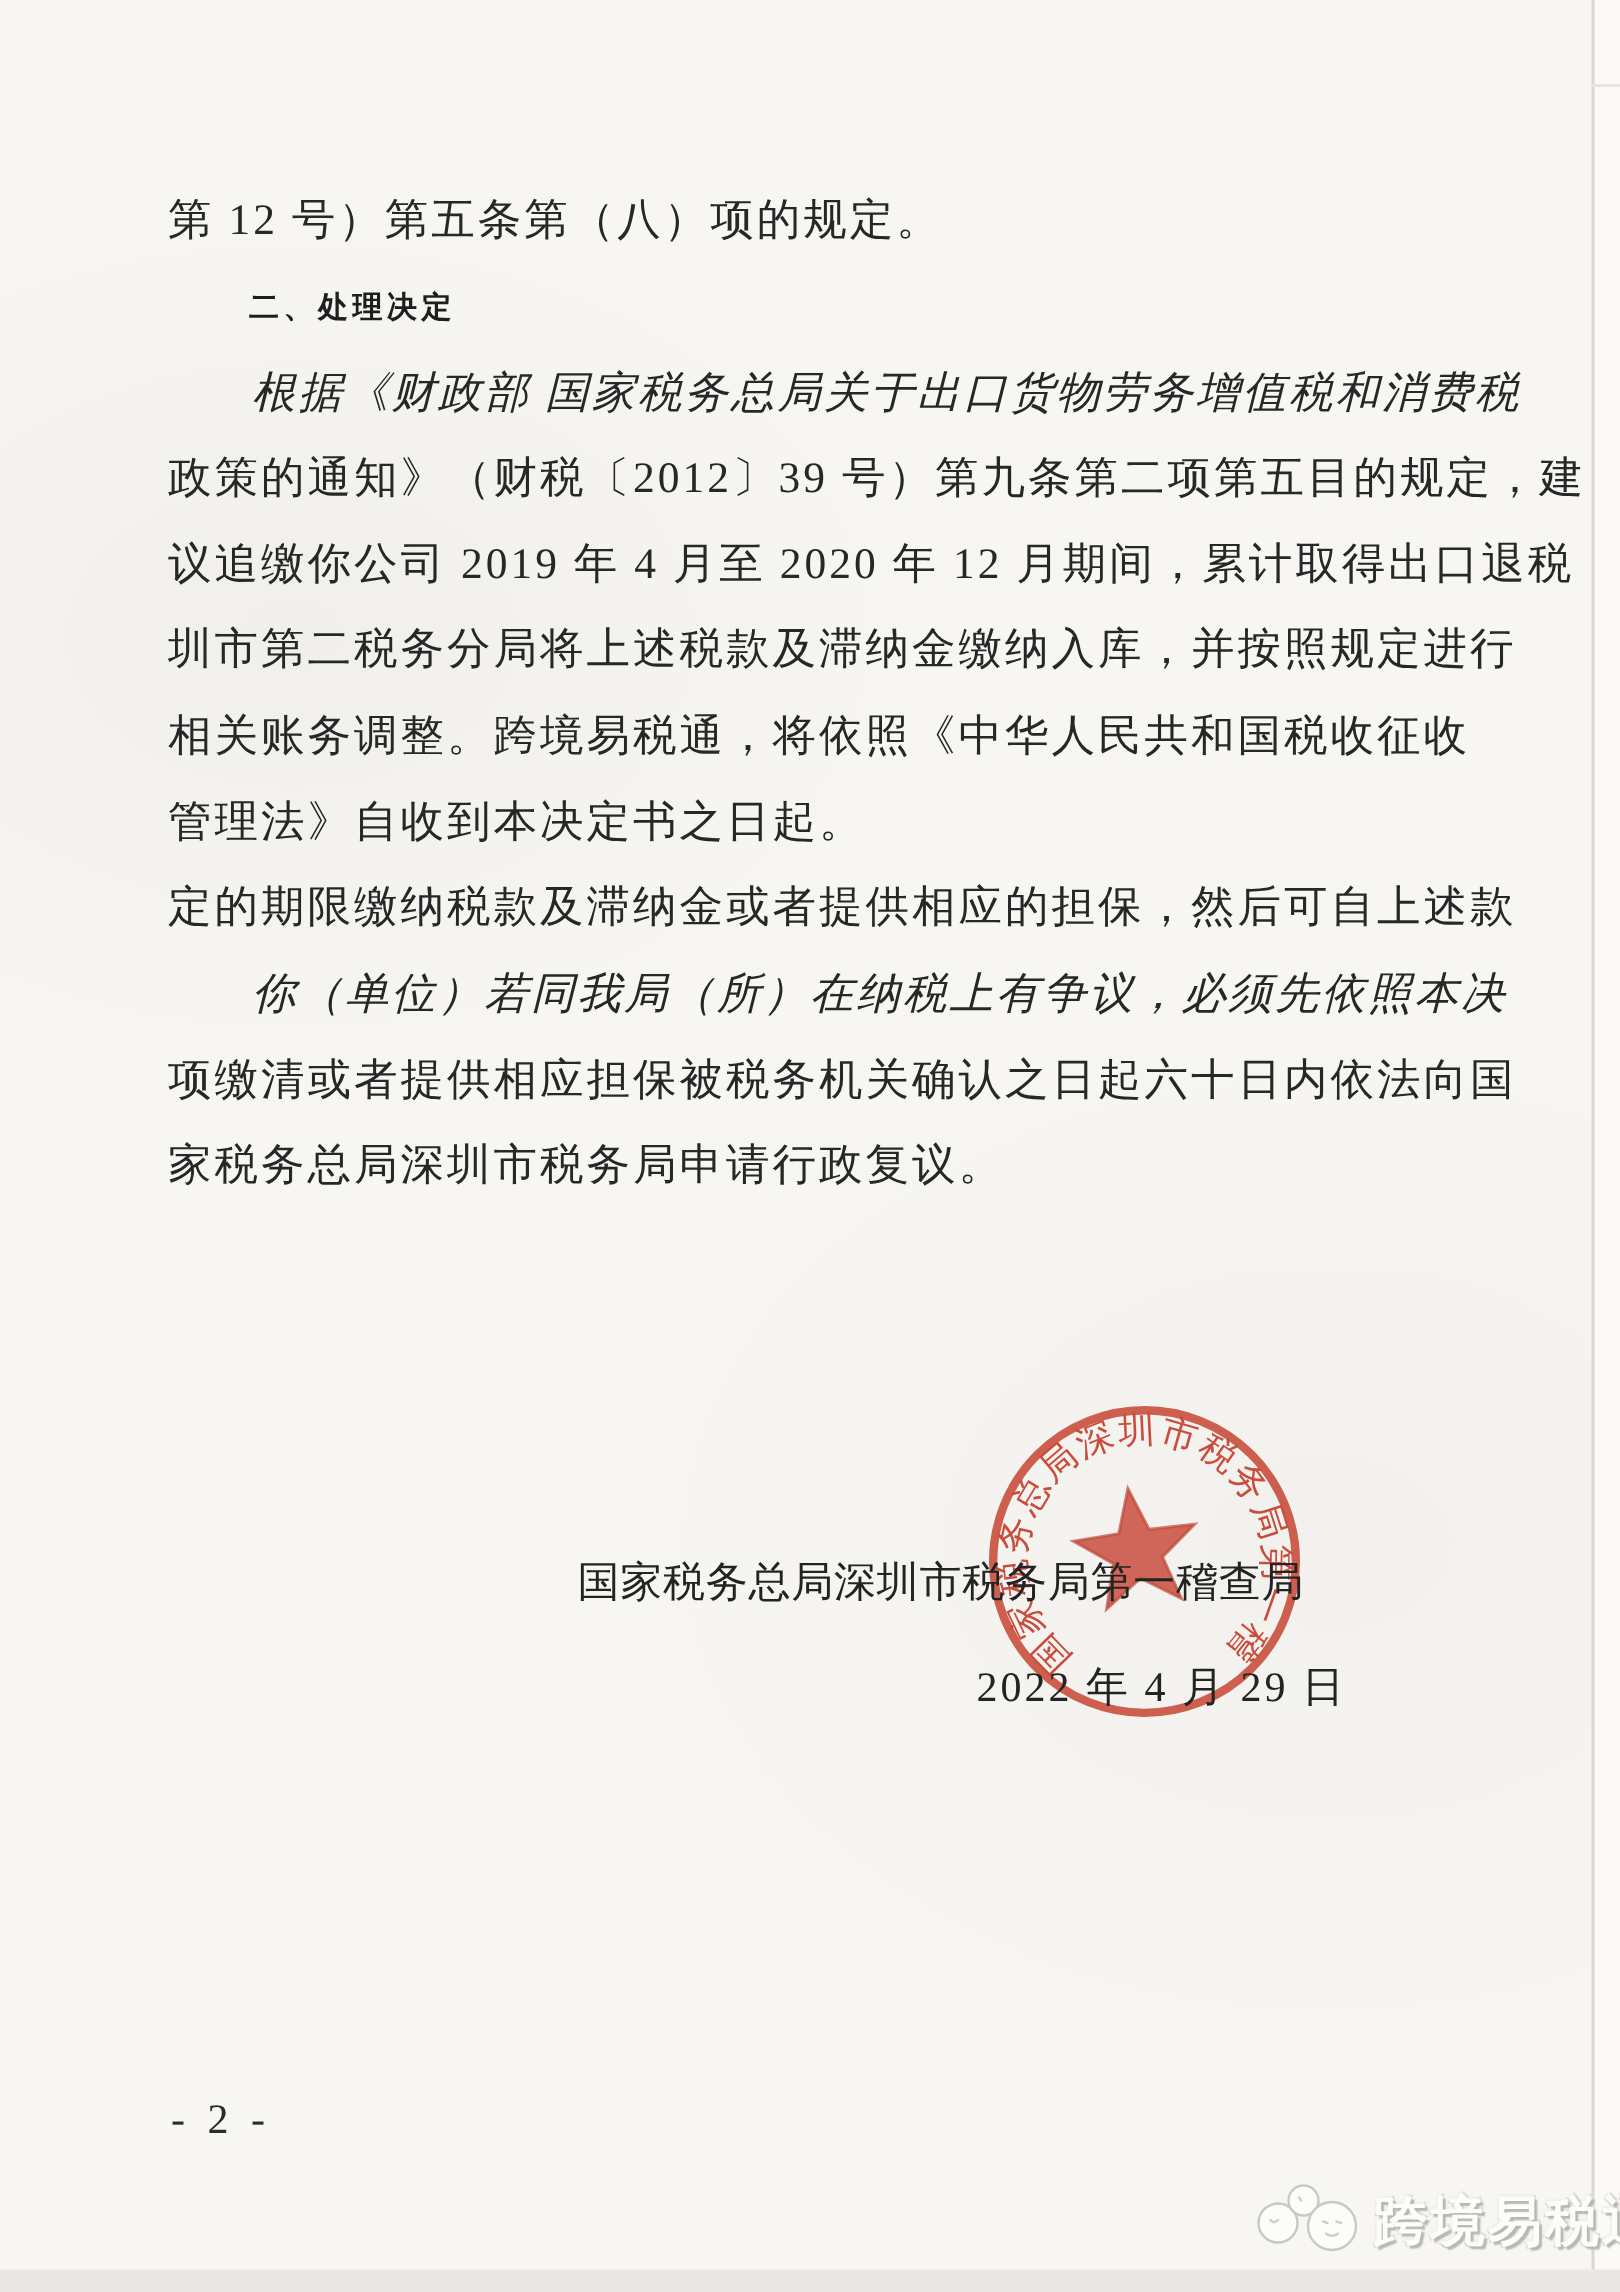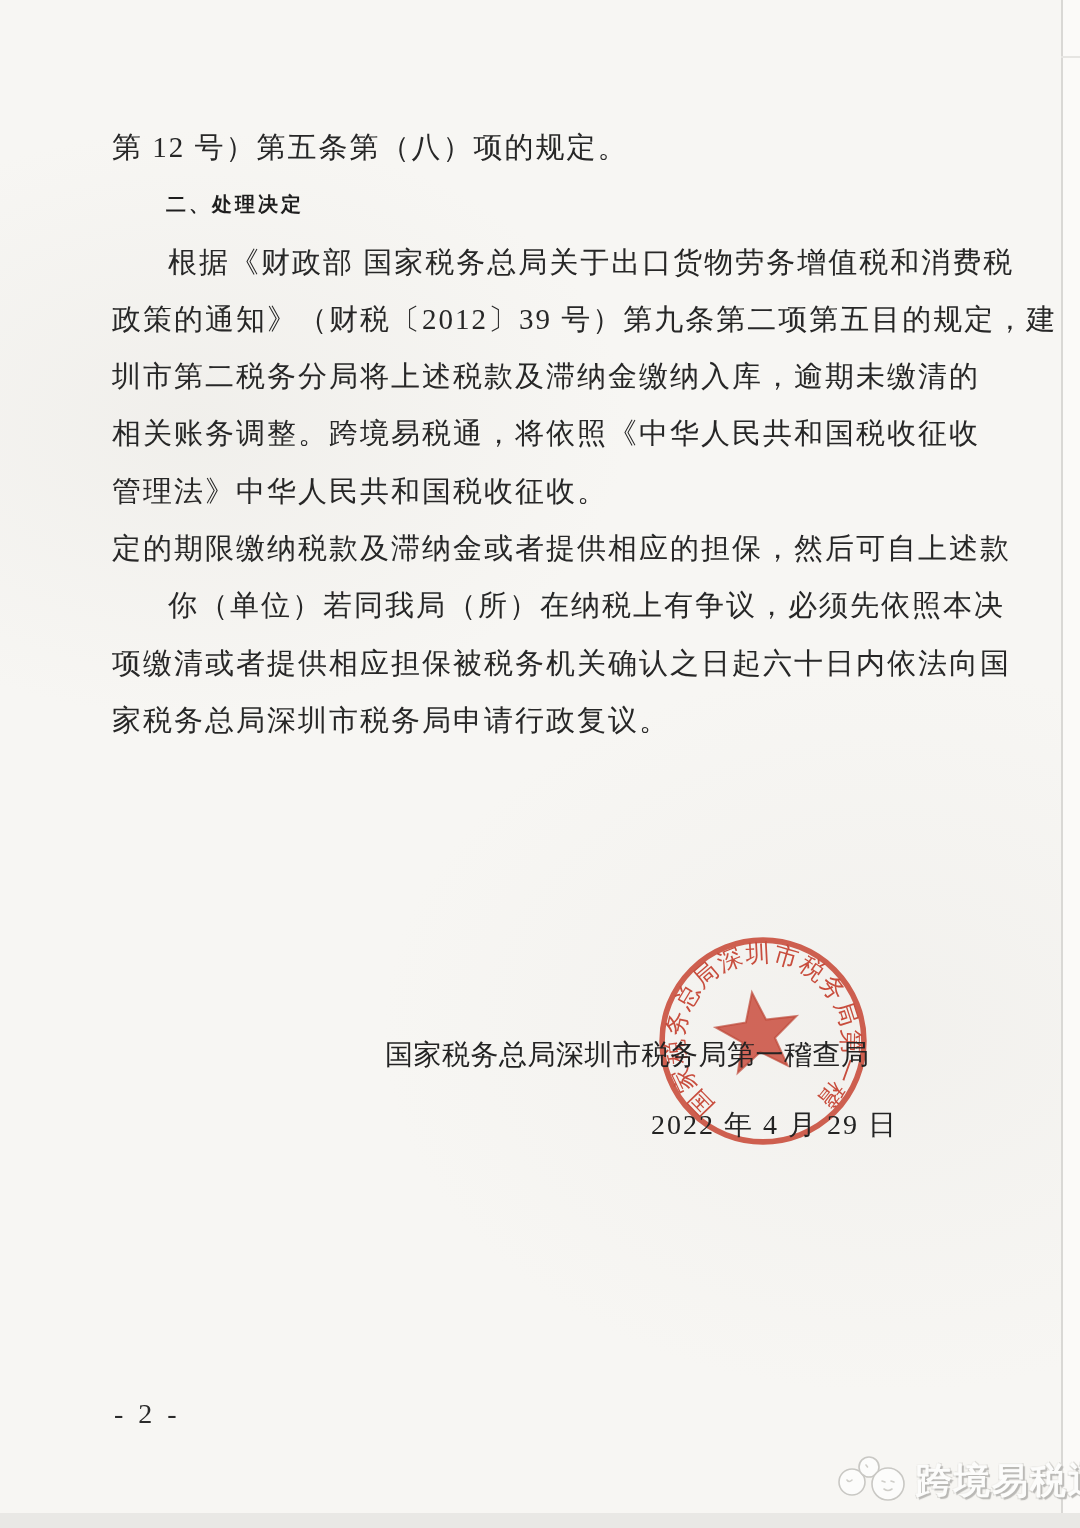--- a/index.html
+++ b/index.html
@@ -31,21 +31,21 @@
     position: absolute; left: 1061px; top: 56px; width: 19px; height: 2px;
     background: #e6e5e2;
   }
   
   .textblock {
     position: absolute; left: 112px; top: 119px; width: 920px;
     font-size: 29px; line-height: 57.3px; letter-spacing: 2px;
     white-space: nowrap;
   }
   .line { height: 57.3px; }
-  .line.indent { padding-left: 56px; }
+  .line.indent { padding-left: 56px; font-style: italic; }
   .line.heading {
     padding-left: 54px;
     font-family: "DejaVu Sans", "Liberation Sans", sans-serif;
     font-weight: bold; font-size: 20px; color: #1e1e1e;
     letter-spacing: 3px;
   }
   
   .issuer {
     position: absolute; left: 385px; top: 1036px;
     font-size: 28px; letter-spacing: 0.5px; color: #232323;
@@ -91,23 +91,24 @@
 
   <div class="right-strip"></div>
   <div class="edge-line"></div>
   <div class="edge-tick"></div>
 
   <div class="textblock">
     <div class="line">第 12 号）第五条第（八）项的规定。</div>
     <div class="line heading">二、处理决定</div>
     <div class="line indent">根据《财政部 国家税务总局关于出口货物劳务增值税和消费税</div>
     <div class="line">政策的通知》（财税〔2012〕39 号）第九条第二项第五目的规定，建</div>
-    <div class="line">圳市第二税务分局将上述税款及滞纳金缴纳入库，逾期未缴清的</div>
+    <div class="line">议追缴你公司 2019 年 4 月至 2020 年 12 月期间，累计取得出口退税</div>
+    <div class="line">圳市第二税务分局将上述税款及滞纳金缴纳入库，并按照规定进行</div>
     <div class="line">相关账务调整。跨境易税通，将依照《中华人民共和国税收征收</div>
-    <div class="line">管理法》中华人民共和国税收征收。</div>
+    <div class="line">管理法》自收到本决定书之日起。</div>
     <div class="line">定的期限缴纳税款及滞纳金或者提供相应的担保，然后可自上述款</div>
     <div class="line indent">你（单位）若同我局（所）在纳税上有争议，必须先依照本决</div>
     <div class="line">项缴清或者提供相应担保被税务机关确认之日起六十日内依法向国</div>
     <div class="line">家税务总局深圳市税务局申请行政复议。</div>
   </div>
 
   <svg class="seal" viewBox="0 0 210 210">
     <defs>
       <path id="sealArc" d="M 60.2 168.9 A 78 78 0 1 1 149.7 168.9" fill="none"></path>
     </defs>

